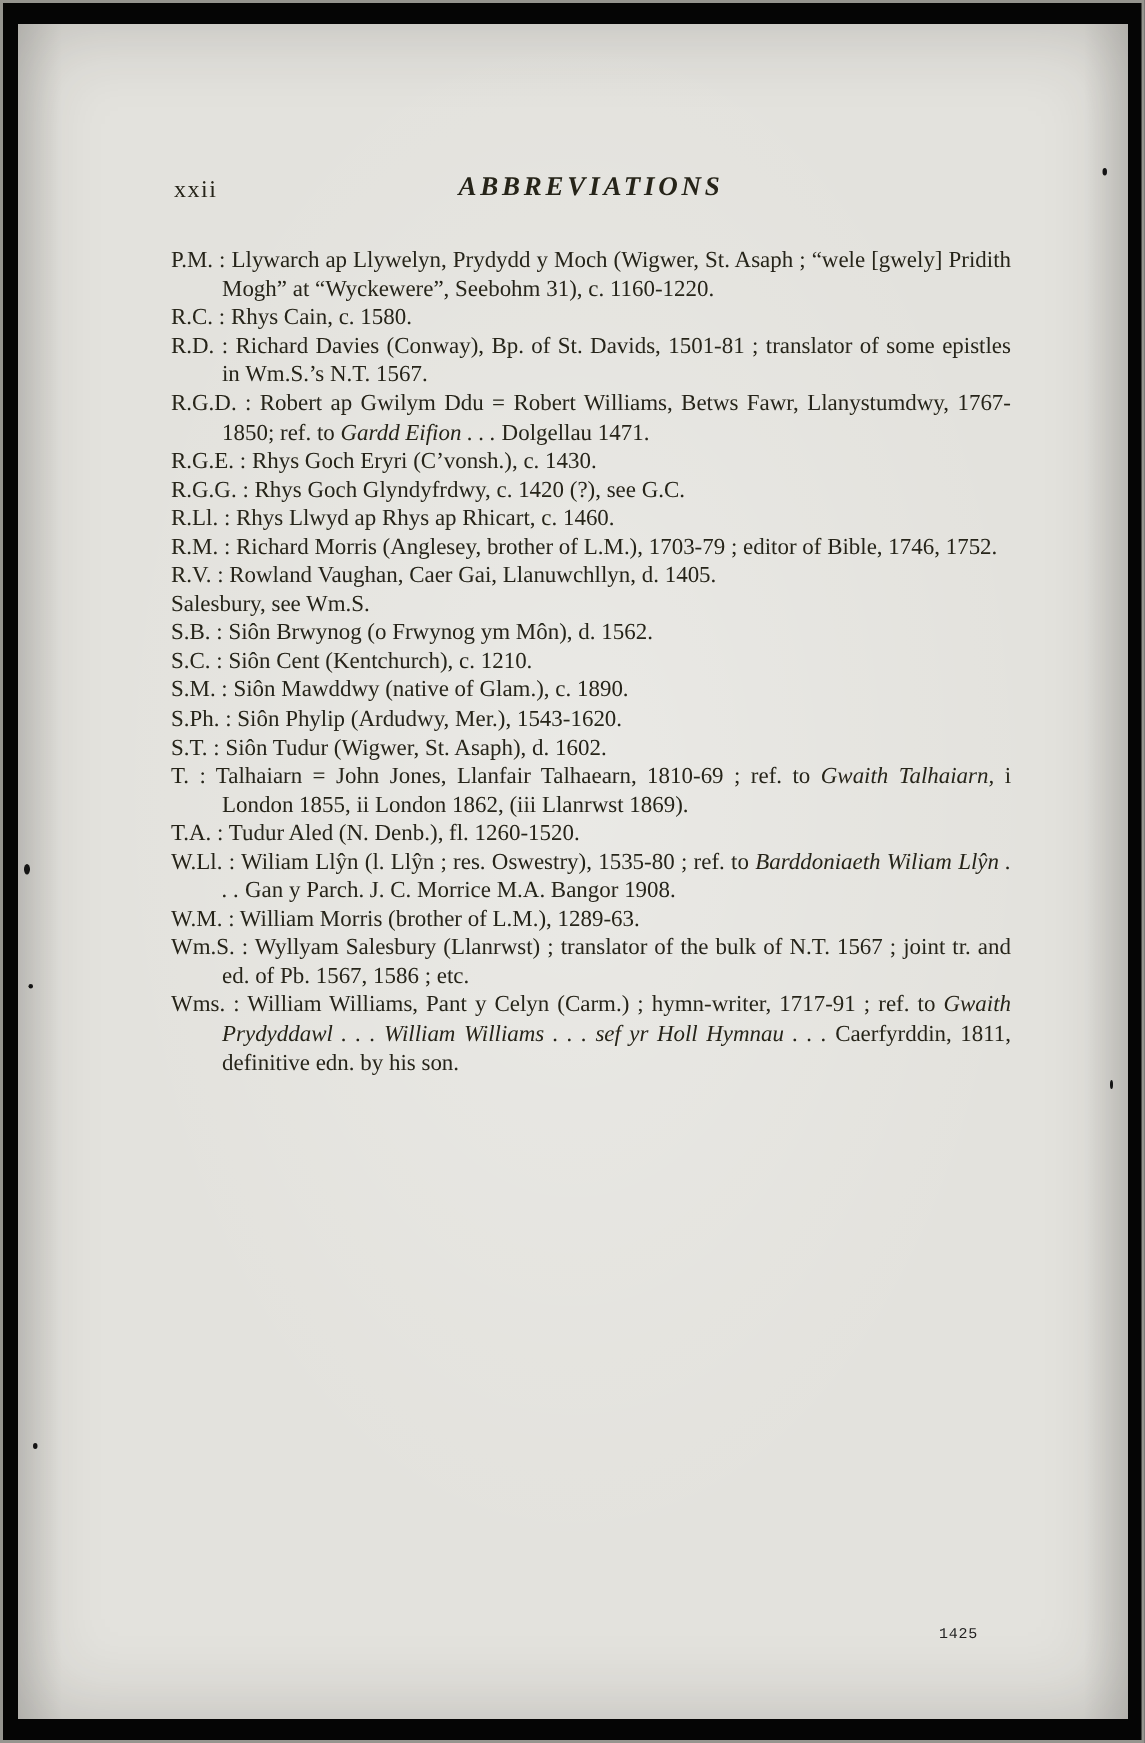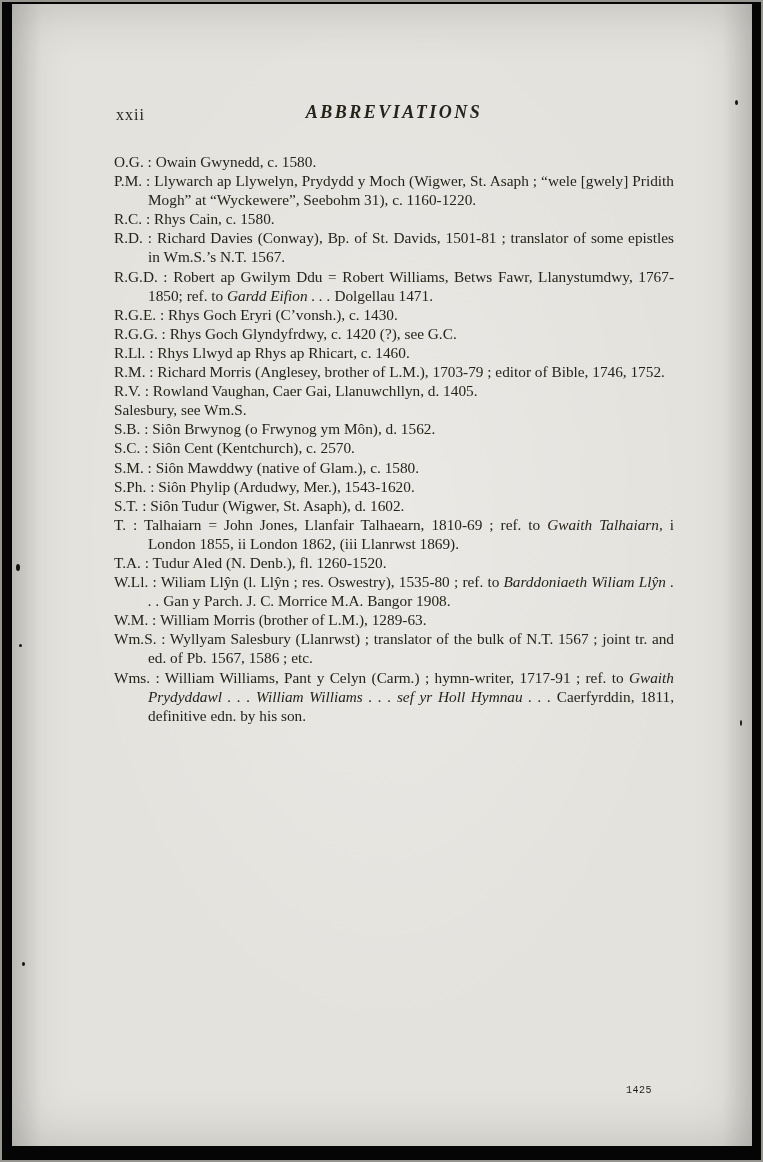--- a/index.html
+++ b/index.html
@@ -5,21 +5,21 @@
   * { margin: 0; padding: 0; box-sizing: border-box; }
   html, body { background: #7e7e7c; }
   body { font-family: "Liberation Serif", "DejaVu Serif", serif; }
 
   .scan {
     position: relative;
     width: 763px;
     height: 1162px;
     background: #050505;
     border: 2px solid #96958f;
-    padding: 2px 9px 14px 10px;
+    padding: 14px 9px 14px 10px;
   }
   .paper {
     position: relative;
     width: 100%;
     height: 100%;
     background: #e3e2dd;
     background-image:
       radial-gradient(ellipse at 50% 45%, rgba(255,255,255,0.25) 0%, rgba(0,0,0,0) 60%),
       linear-gradient(90deg, rgba(0,0,0,0.10) 0%, rgba(0,0,0,0) 4%, rgba(0,0,0,0) 96%, rgba(0,0,0,0.10) 100%);
     box-shadow: inset 0 0 55px rgba(40,38,32,0.22);
@@ -96,34 +96,33 @@
 
 <div class="scan">
   <div class="paper">
 
     <header class="page-header">
       <span class="folio">xxii</span>
       <div class="title">ABBREVIATIONS</div>
     </header>
 
     <main class="abbr-list">
-        <p class="entry"><span class="rm">O.G. : Owain Gwynedd, c. 1580.</span></p>
         <p class="entry"><span class="rm">P.M. : Llywarch ap Llywelyn, Prydydd y Moch (Wigwer, St. Asaph ; “wele [gwely] Pridith Mogh” at “Wyckewere”, Seebohm 31), c. 1160-1220.</span></p>
         <p class="entry"><span class="rm">R.C. : Rhys Cain, c. 1580.</span></p>
         <p class="entry"><span class="rm">R.D. : Richard Davies (Conway), Bp. of St. Davids, 1501-81 ; translator of some epistles in Wm.S.’s N.T. 1567.</span></p>
         <p class="entry"><span class="rm">R.G.D. : Robert ap Gwilym Ddu = Robert Williams, Betws Fawr, Llanystumdwy, 1767-1850; ref. to </span><span class="it">Gardd Eifion . . .</span><span class="rm"> Dolgellau 1471.</span></p>
         <p class="entry"><span class="rm">R.G.E. : Rhys Goch Eryri (C’vonsh.), c. 1430.</span></p>
         <p class="entry"><span class="rm">R.G.G. : Rhys Goch Glyndyfrdwy, c. 1420 (?), see G.C.</span></p>
         <p class="entry"><span class="rm">R.Ll. : Rhys Llwyd ap Rhys ap Rhicart, c. 1460.</span></p>
         <p class="entry"><span class="rm">R.M. : Richard Morris (Anglesey, brother of L.M.), 1703-79 ; editor of Bible, 1746, 1752.</span></p>
         <p class="entry"><span class="rm">R.V. : Rowland Vaughan, Caer Gai, Llanuwchllyn, d. 1405.</span></p>
         <p class="entry"><span class="rm">Salesbury, see Wm.S.</span></p>
         <p class="entry"><span class="rm">S.B. : Siôn Brwynog (o Frwynog ym Môn), d. 1562.</span></p>
-        <p class="entry"><span class="rm">S.C. : Siôn Cent (Kentchurch), c. 2570.</span></p>
-        <p class="entry"><span class="rm">S.M. : Siôn Mawddwy (native of Glam.), c. 1580.</span></p>
+        <p class="entry"><span class="rm">S.C. : Siôn Cent (Kentchurch), c. 1210.</span></p>
+        <p class="entry"><span class="rm">S.M. : Siôn Mawddwy (native of Glam.), c. 1890.</span></p>
         <p class="entry"><span class="rm">S.Ph. : Siôn Phylip (Ardudwy, Mer.), 1543-1620.</span></p>
         <p class="entry"><span class="rm">S.T. : Siôn Tudur (Wigwer, St. Asaph), d. 1602.</span></p>
         <p class="entry"><span class="rm">T. : Talhaiarn = John Jones, Llanfair Talhaearn, 1810-69 ; ref. to </span><span class="it">Gwaith Talhaiarn,</span><span class="rm"> i London 1855, ii London 1862, (iii Llanrwst 1869).</span></p>
         <p class="entry"><span class="rm">T.A. : Tudur Aled (N. Denb.), fl. 1260-1520.</span></p>
         <p class="entry"><span class="rm">W.Ll. : Wiliam Llŷn (l. Llŷn ; res. Oswestry), 1535-80 ; ref. to </span><span class="it">Barddoniaeth Wiliam Llŷn . . .</span><span class="rm"> Gan y Parch. J. C. Morrice M.A. Bangor 1908.</span></p>
         <p class="entry"><span class="rm">W.M. : William Morris (brother of L.M.), 1289-63.</span></p>
         <p class="entry"><span class="rm">Wm.S. : Wyllyam Salesbury (Llanrwst) ; translator of the bulk of N.T. 1567 ; joint tr. and ed. of Pb. 1567, 1586 ; etc.</span></p>
         <p class="entry"><span class="rm">Wms. : William Williams, Pant y Celyn (Carm.) ; hymn-writer, 1717-91 ; ref. to </span><span class="it">Gwaith Prydyddawl . . . William Williams . . . sef yr Holl Hymnau . . .</span><span class="rm"> Caerfyrddin, 1811, definitive edn. by his son.</span></p>
       </main>
 

